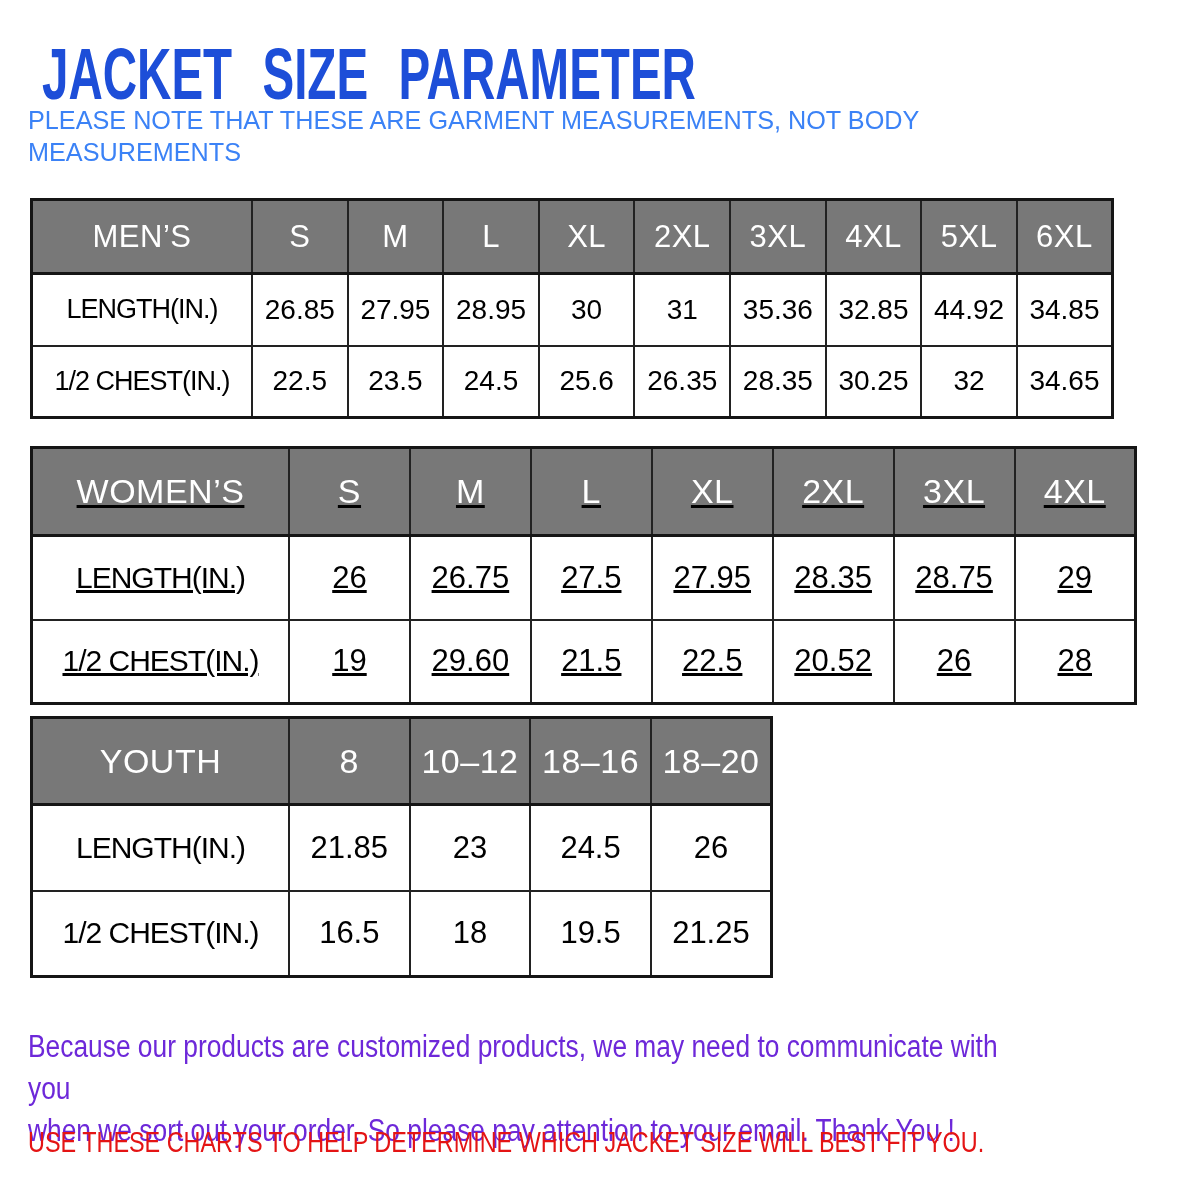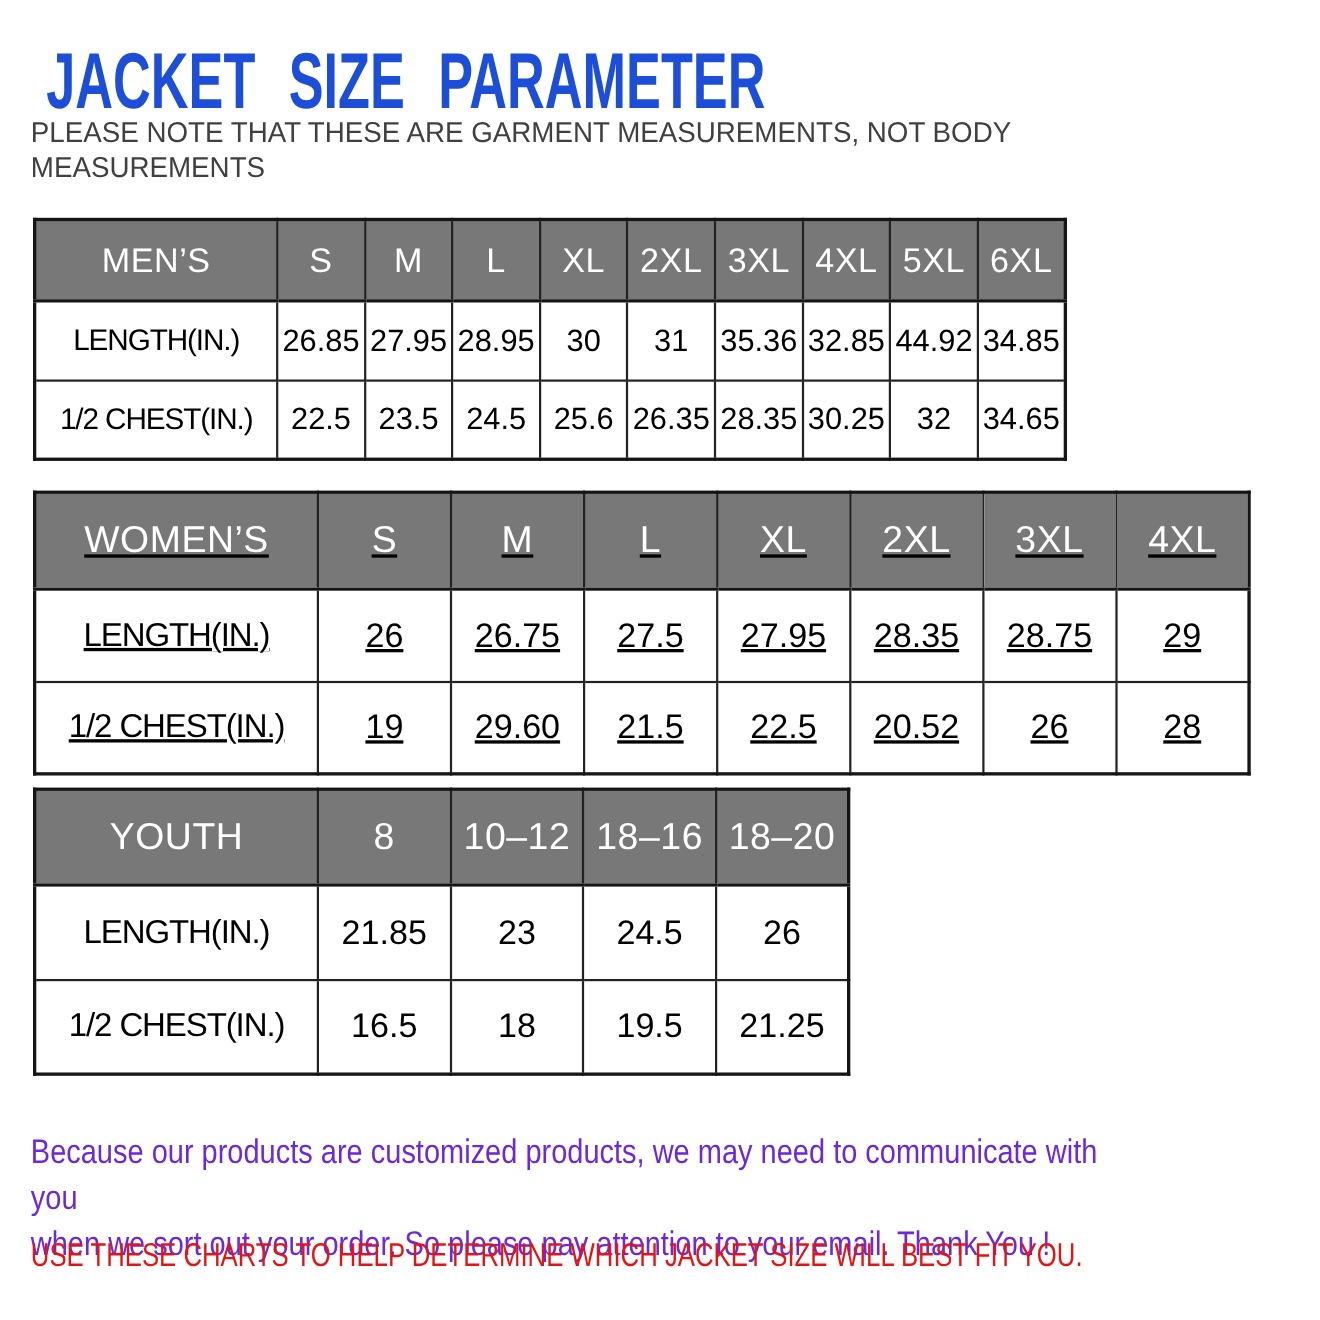--- a/index.html
+++ b/index.html
@@ -7,37 +7,37 @@
     position:relative;width:1200px;height:1200px;background:#ffffff;overflow:hidden;
     font-family:"Liberation Sans",sans-serif;color:#000;
   }
   
   .title{position:absolute;left:28px;top:24px;margin:14px;font-size:72px;line-height:72px;
     font-weight:bold;color:#1d4ed8;white-space:nowrap;}
   .title .squeeze{display:inline-block;transform:scale(0.66,1.0);transform-origin:0 50%;
     letter-spacing:0px;word-spacing:26px;}
   
   .note{position:absolute;left:28px;top:104px;margin:0;font-size:26px;line-height:32px;
-    color:#404040;white-space:pre-line;}
+    color:#3b82f6;white-space:pre-line;}
   .note .squeeze{display:inline-block;transform:scale(0.97,1.0);transform-origin:0 0;white-space:pre-line;}
   
   table.size-table{
     position:absolute;border-collapse:collapse;table-layout:fixed;
     border:3px solid #151515;background:#fff;
   }
   table.size-table td{
     border:2px solid #222222;text-align:center;vertical-align:middle;
     padding:0;overflow:hidden;
   }
   table.size-table thead td{
     background:#787878;color:#ffffff;border-bottom:3px solid #151515;letter-spacing:0.5px;
   }
   td.rowlabel{letter-spacing:-1px;}
   
-  .t-men{left:30px;top:198px;width:940px;font-size:28px;}
+  .t-men{left:30px;top:198px;width:1084px;font-size:28px;}
   .t-men thead tr{height:74px;}
   .t-men thead td{font-size:31px;}
   .t-men tbody tr{height:72px;}
   .t-men td.first{width:218px;}
   .t-men td.rowlabel{font-size:27px;}
   
   .t-women{left:30px;top:446px;width:1107px;font-size:31px;text-decoration:underline;}
   .t-women thead tr{height:88px;}
   .t-women thead td{font-size:34px;}
   .t-women tbody tr{height:84px;}

